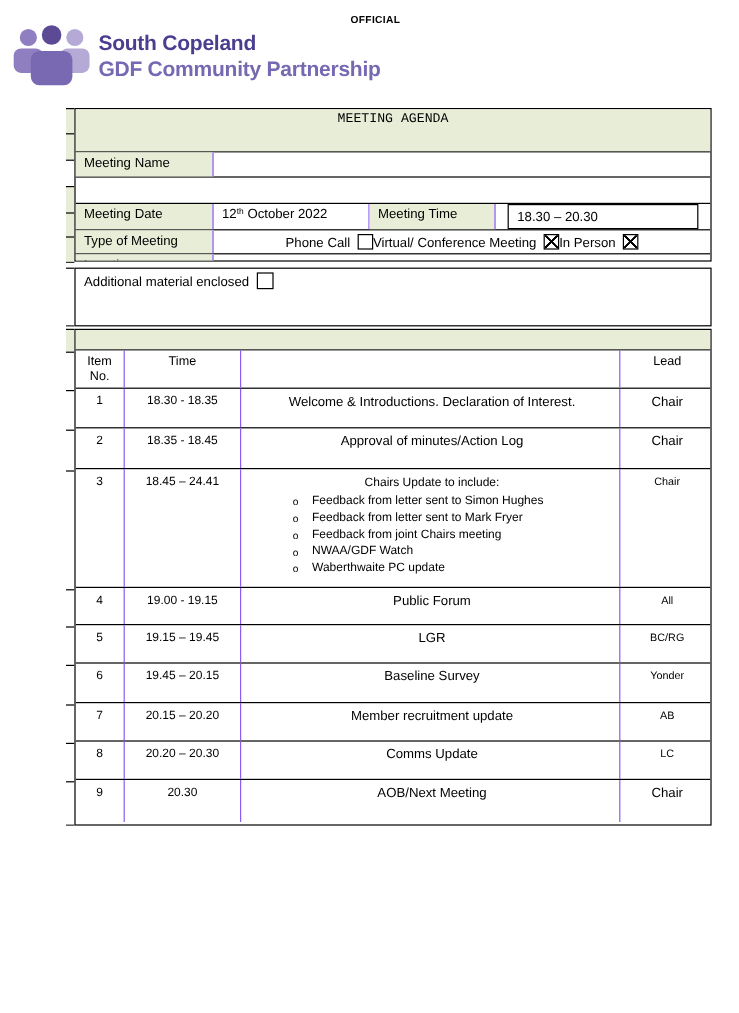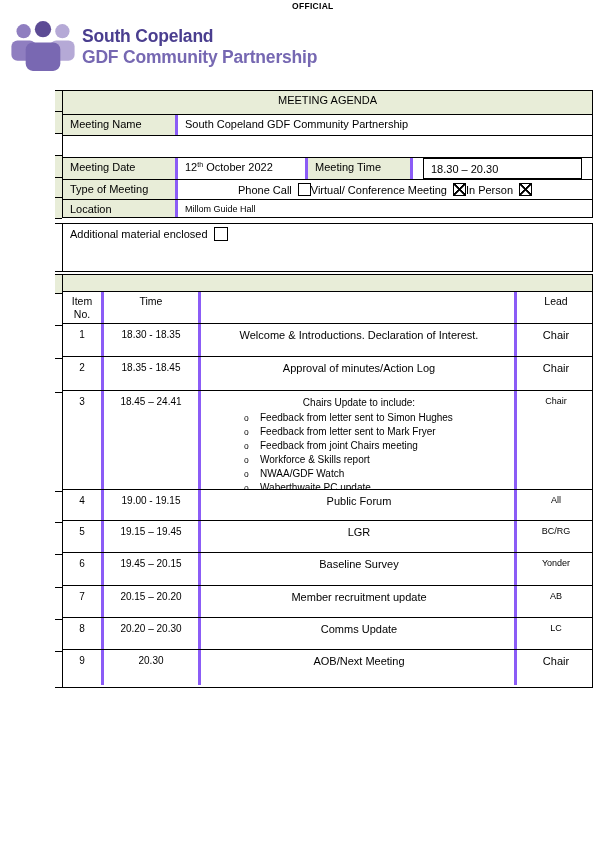--- a/index.html
+++ b/index.html
@@ -1,37 +1,37 @@
 <!DOCTYPE html>
 <html><head>
 <meta charset="utf-8">
 <style>
   html,body{margin:0;padding:0;background:#fff;}
   .page{
     position:relative;width:616px;height:844px;background:#fff;overflow:hidden;
     font-family:"Liberation Sans", sans-serif;color:#000;
   }
   
-  .official{position:absolute;left:292px;top:1px;font-size:8.5px;font-weight:bold;letter-spacing:.3px;}
+  .official{position:absolute;left:292px;top:11px;font-size:8.5px;font-weight:bold;letter-spacing:.3px;}
   .logo-icon{position:absolute;left:10px;top:20px;width:66px;height:53px;}
   .logo-title{position:absolute;left:82px;top:26px;font-size:17.5px;font-weight:bold;color:#4A3E8F;letter-spacing:-.2px;}
   .logo-subtitle{position:absolute;left:82px;top:47px;font-size:17.5px;font-weight:bold;color:#7668B2;letter-spacing:-.2px;}
   
   .tbl{position:absolute;left:62px;width:531px;border:1.5px solid #000;box-sizing:border-box;background:#fff;overflow:hidden;}
   .row{display:flex;border-bottom:1px solid #000;box-sizing:border-box;align-items:stretch;}
   .row.last{border-bottom:none;}
-  .cell{border-right:3px solid #8b5cf6;box-sizing:border-box;padding:3px 4px 0 7px;font-size:11px;overflow:hidden;}
+  .cell{border-right:1px solid #8b5cf6;box-sizing:border-box;padding:3px 4px 0 7px;font-size:11px;overflow:hidden;}
   .cell.end{border-right:none;}
   .green{background:#E8EDD8;}
   .label{width:115px;flex:none;}
   .center{text-align:center;padding-left:4px;}
   .grow{flex:1;}
   
   .t1{top:90px;height:128px;}
-  .r-title{height:24px;}
+  .r-title{height:36px;font-family:Liberation Mono, monospace;}
   .r-name{height:21px;}
   .r-empty{height:22px;}
   .r-date{height:22px;}
   .r-type{height:20px;}
   .r-loc{height:20px;}
   .c-date{width:130px;flex:none;}
   .c-mtime{width:105px;flex:none;}
   .c-tval{flex:1;padding:0;border-right:none;}
   .time-box{margin-left:10px;width:159px;height:100%;border:1px solid #000;box-sizing:border-box;display:flex;align-items:center;padding-left:7px;font-size:11px;}
   .sup{font-size:7px;vertical-align:4px;}
@@ -100,21 +100,20 @@
     <div class="seg g" style="height:20px"></div>
     <div class="seg g" style="height:21px"></div>
   </div>
 
   <div class="tbl t1">
     <div class="row r-title">
       <div class="cell green center grow end">MEETING AGENDA</div>
     </div>
     <div class="row r-name">
       <div class="cell green label">Meeting Name</div>
-      <div class="cell grow end">South Copeland GDF Community Partnership</div>
     </div>
     <div class="row r-empty">
       <div class="cell grow end"></div>
     </div>
     <div class="row r-date">
       <div class="cell green label">Meeting Date</div>
       <div class="cell c-date"><span class="pre">12</span><span class="sup">th</span><span class="pre"> October 2022</span></div>
       <div class="cell green c-mtime">Meeting Time</div>
       <div class="cell c-tval end">
         <div class="time-box">18.30 – 20.30</div>
@@ -188,21 +187,20 @@
 
     <div class="row arow h99">
       <div class="cell c-item">3</div>
       <div class="cell c-time">18.45 – 24.41</div>
       <div class="cell c-topic r3-topic">
         <div>Chairs Update to include:</div>
         <div class="bullets">
           <span class="bullet-line">Feedback from letter sent to Simon Hughes</span>
           <span class="bullet-line">Feedback from letter sent to Mark Fryer</span>
           <span class="bullet-line">Feedback from joint Chairs meeting</span>
-          <span class="bullet-line">Workforce &amp; Skills report</span>
           <span class="bullet-line">NWAA/GDF Watch</span>
           <span class="bullet-line">Waberthwaite PC update</span>
         </div>
       </div>
       <div class="cell c-lead lead-sm" style="padding-top:5px">Chair</div>
     </div>
 
     <div class="row arow h31">
       <div class="cell c-item">4</div>
       <div class="cell c-time">19.00 - 19.15</div>

